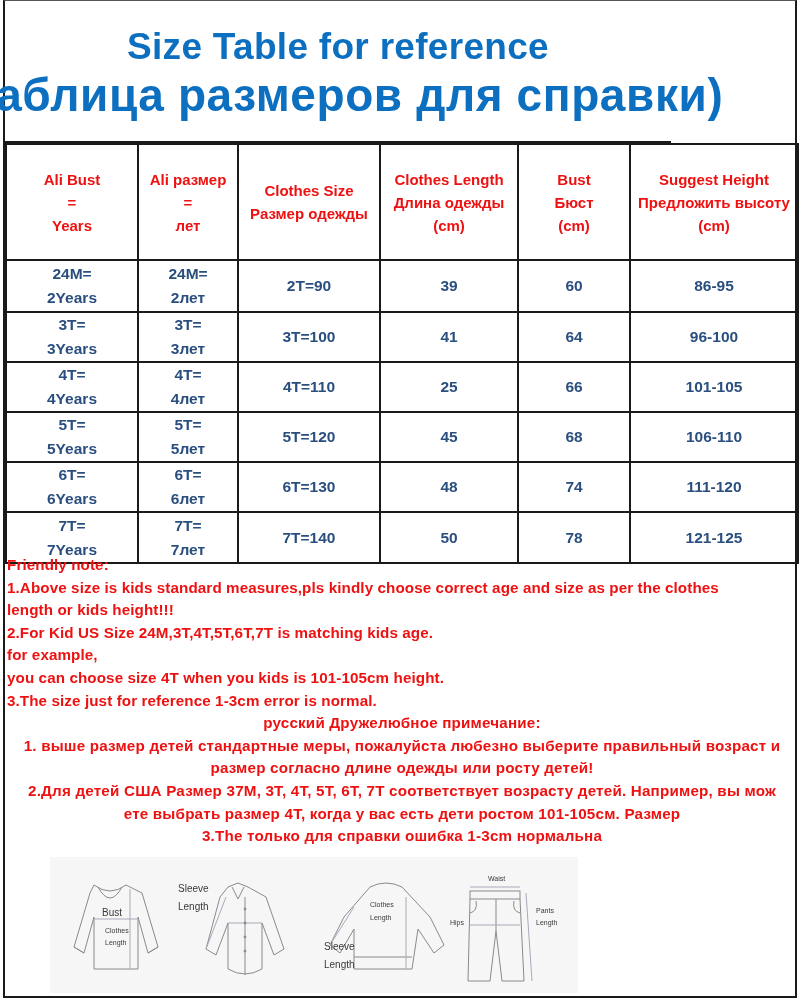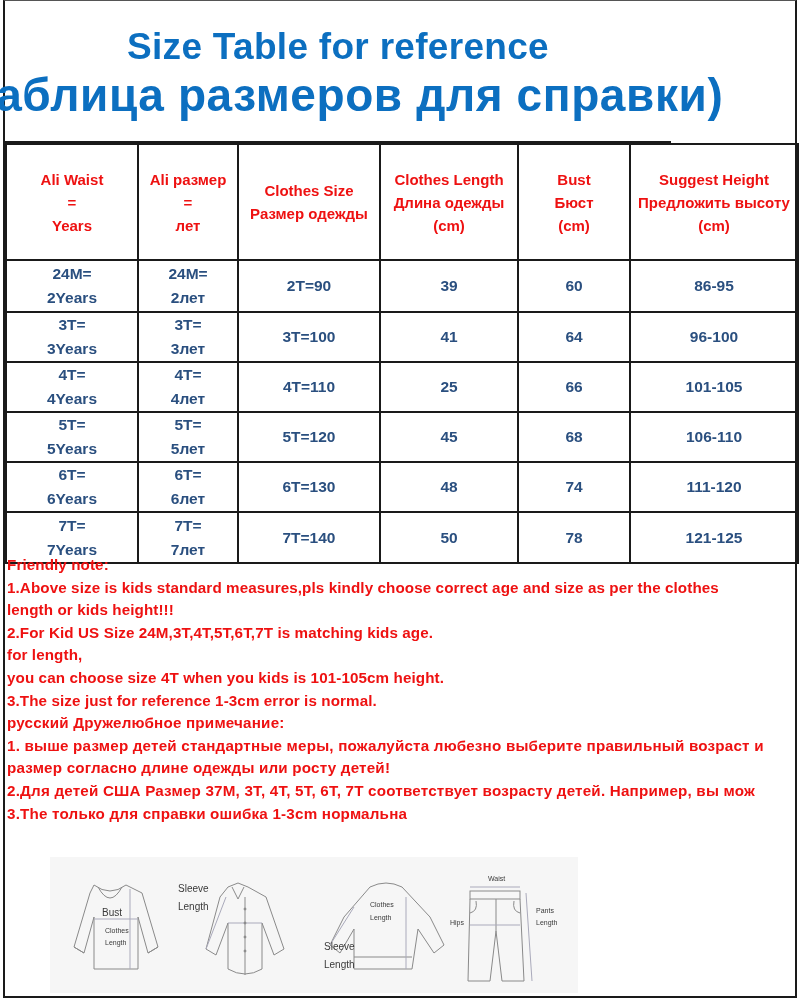--- a/index.html
+++ b/index.html
@@ -40,21 +40,21 @@
       color: #2a4f7f; font-size: 15.5px; line-height: 24px; padding: 0;
     }
     .hdr-line { display: block; white-space: nowrap; }
     .cell-line { display: block; white-space: nowrap; }
 
     .notes {
       position: absolute; left: 2px; top: 553px; width: 790px;
       color: #ee1111; font-weight: bold; font-size: 15.2px; line-height: 22.6px;
     }
     .note-line { display: block; white-space: nowrap; letter-spacing: 0.1px; }
-    .note-line.ru { letter-spacing: 0.2px; }
+    .note-line.ru { letter-spacing: 0.2px; text-align: center; }
 
     .diagram {
       position: absolute; left: 45px; top: 856px; width: 528px; height: 136px;
       background: #f6f6f6;
     }
     .diagram svg { position: absolute; left: 0; top: 0; }
     .dg-label {
       position: absolute; font-family: "Liberation Sans", sans-serif;
       color: #3a3a3a; white-space: nowrap;
     }
@@ -76,21 +76,21 @@
       <col style="width:132px">
       <col style="width:100px">
       <col style="width:142px">
       <col style="width:138px">
       <col style="width:112px">
       <col style="width:168px">
     </colgroup>
     <thead>
       <tr>
         <th>
-          <span class="hdr-line">Ali Waist</span>
+          <span class="hdr-line">Ali Bust</span>
           <span class="hdr-line">=</span>
           <span class="hdr-line">Years</span>
         </th>
         <th>
           <span class="hdr-line">Ali размер</span>
           <span class="hdr-line">=</span>
           <span class="hdr-line">лет</span>
         </th>
         <th>
           <span class="hdr-line">Clothes Size</span>
@@ -199,27 +199,28 @@
         <td>121-125</td>
       </tr>
     </tbody>
   </table>
 
   <div class="notes">
     <span class="note-line">Friendly note:</span>
     <span class="note-line">1.Above size is kids standard measures,pls kindly choose correct age and size as per the clothes</span>
     <span class="note-line">length or kids height!!!</span>
     <span class="note-line">2.For Kid US Size 24M,3T,4T,5T,6T,7T is matching kids age.</span>
-    <span class="note-line">for length,</span>
+    <span class="note-line">for example,</span>
     <span class="note-line">you can choose size 4T when you kids is 101-105cm height.</span>
     <span class="note-line">3.The size just for reference 1-3cm error is normal.</span>
     <span class="note-line ru">русский Дружелюбное примечание:</span>
     <span class="note-line ru">1. выше размер детей стандартные меры, пожалуйста любезно выберите правильный возраст и</span>
     <span class="note-line ru">размер согласно длине одежды или росту детей!</span>
     <span class="note-line ru">2.Для детей США Размер 37M, 3T, 4T, 5T, 6T, 7T соответствует возрасту детей. Например, вы мож</span>
+    <span class="note-line ru">ете выбрать размер 4T, когда у вас есть дети ростом 101-105см. Размер</span>
     <span class="note-line ru">3.The только для справки ошибка 1-3cm нормальна</span>
   </div>
 
   <div class="diagram">
     <svg width="528" height="136" viewBox="0 0 528 136">
       <g fill="none" stroke="#8a8a8a" stroke-width="1">
 
         <g>
           <path d="M44,28 Q60,40 76,28 L92,36 L108,90 L98,96 L88,60 L88,112 L44,112 L44,60 L34,96 L24,90 L40,36 Z"></path>
           <path d="M48,30 Q60,52 72,30"></path>

